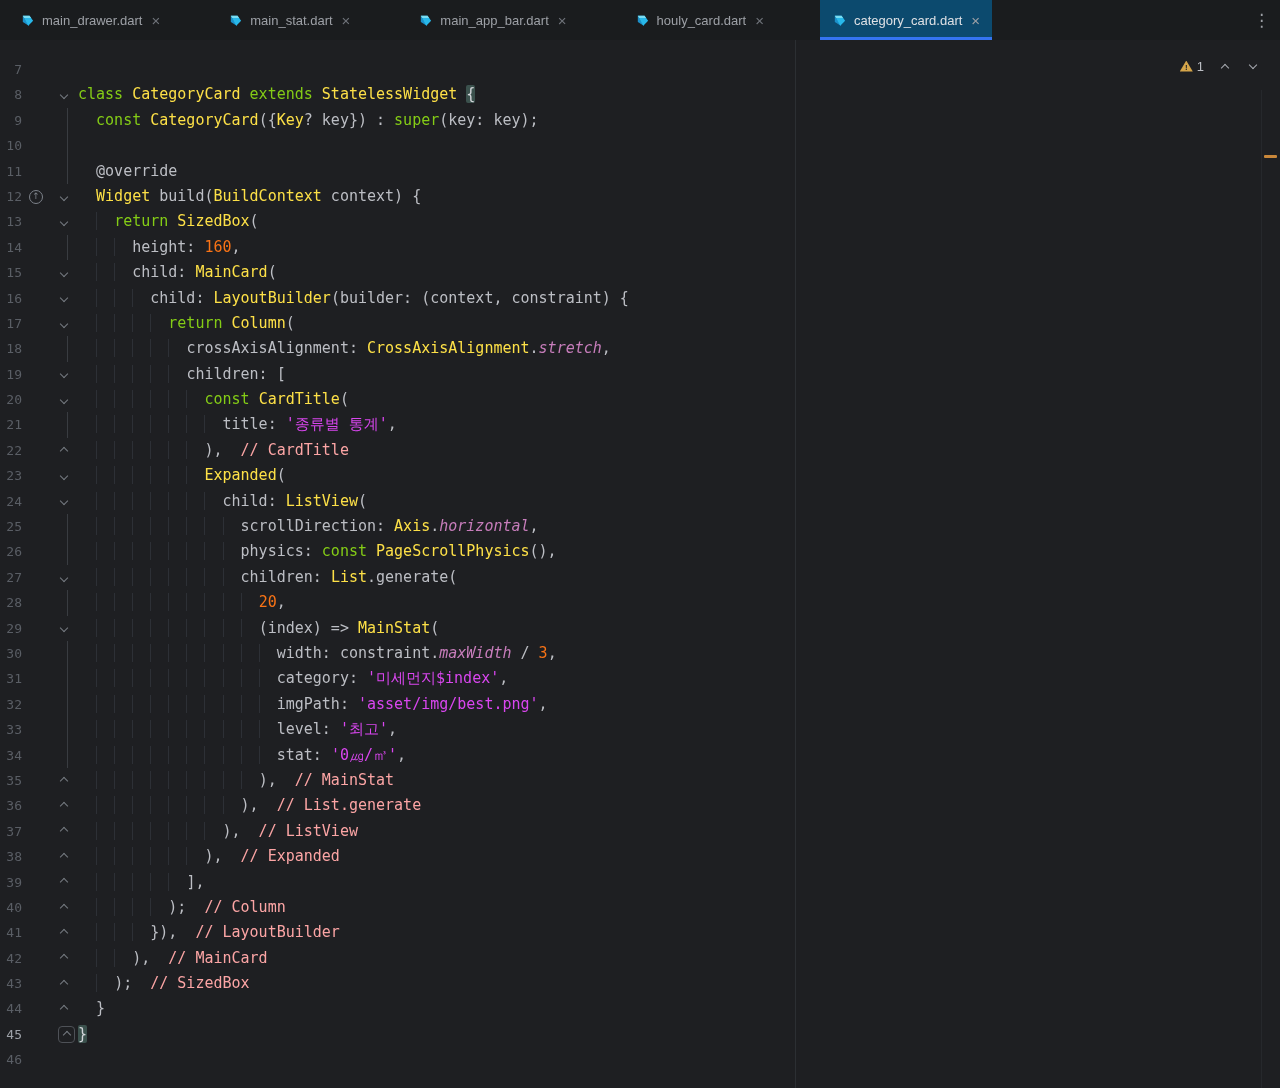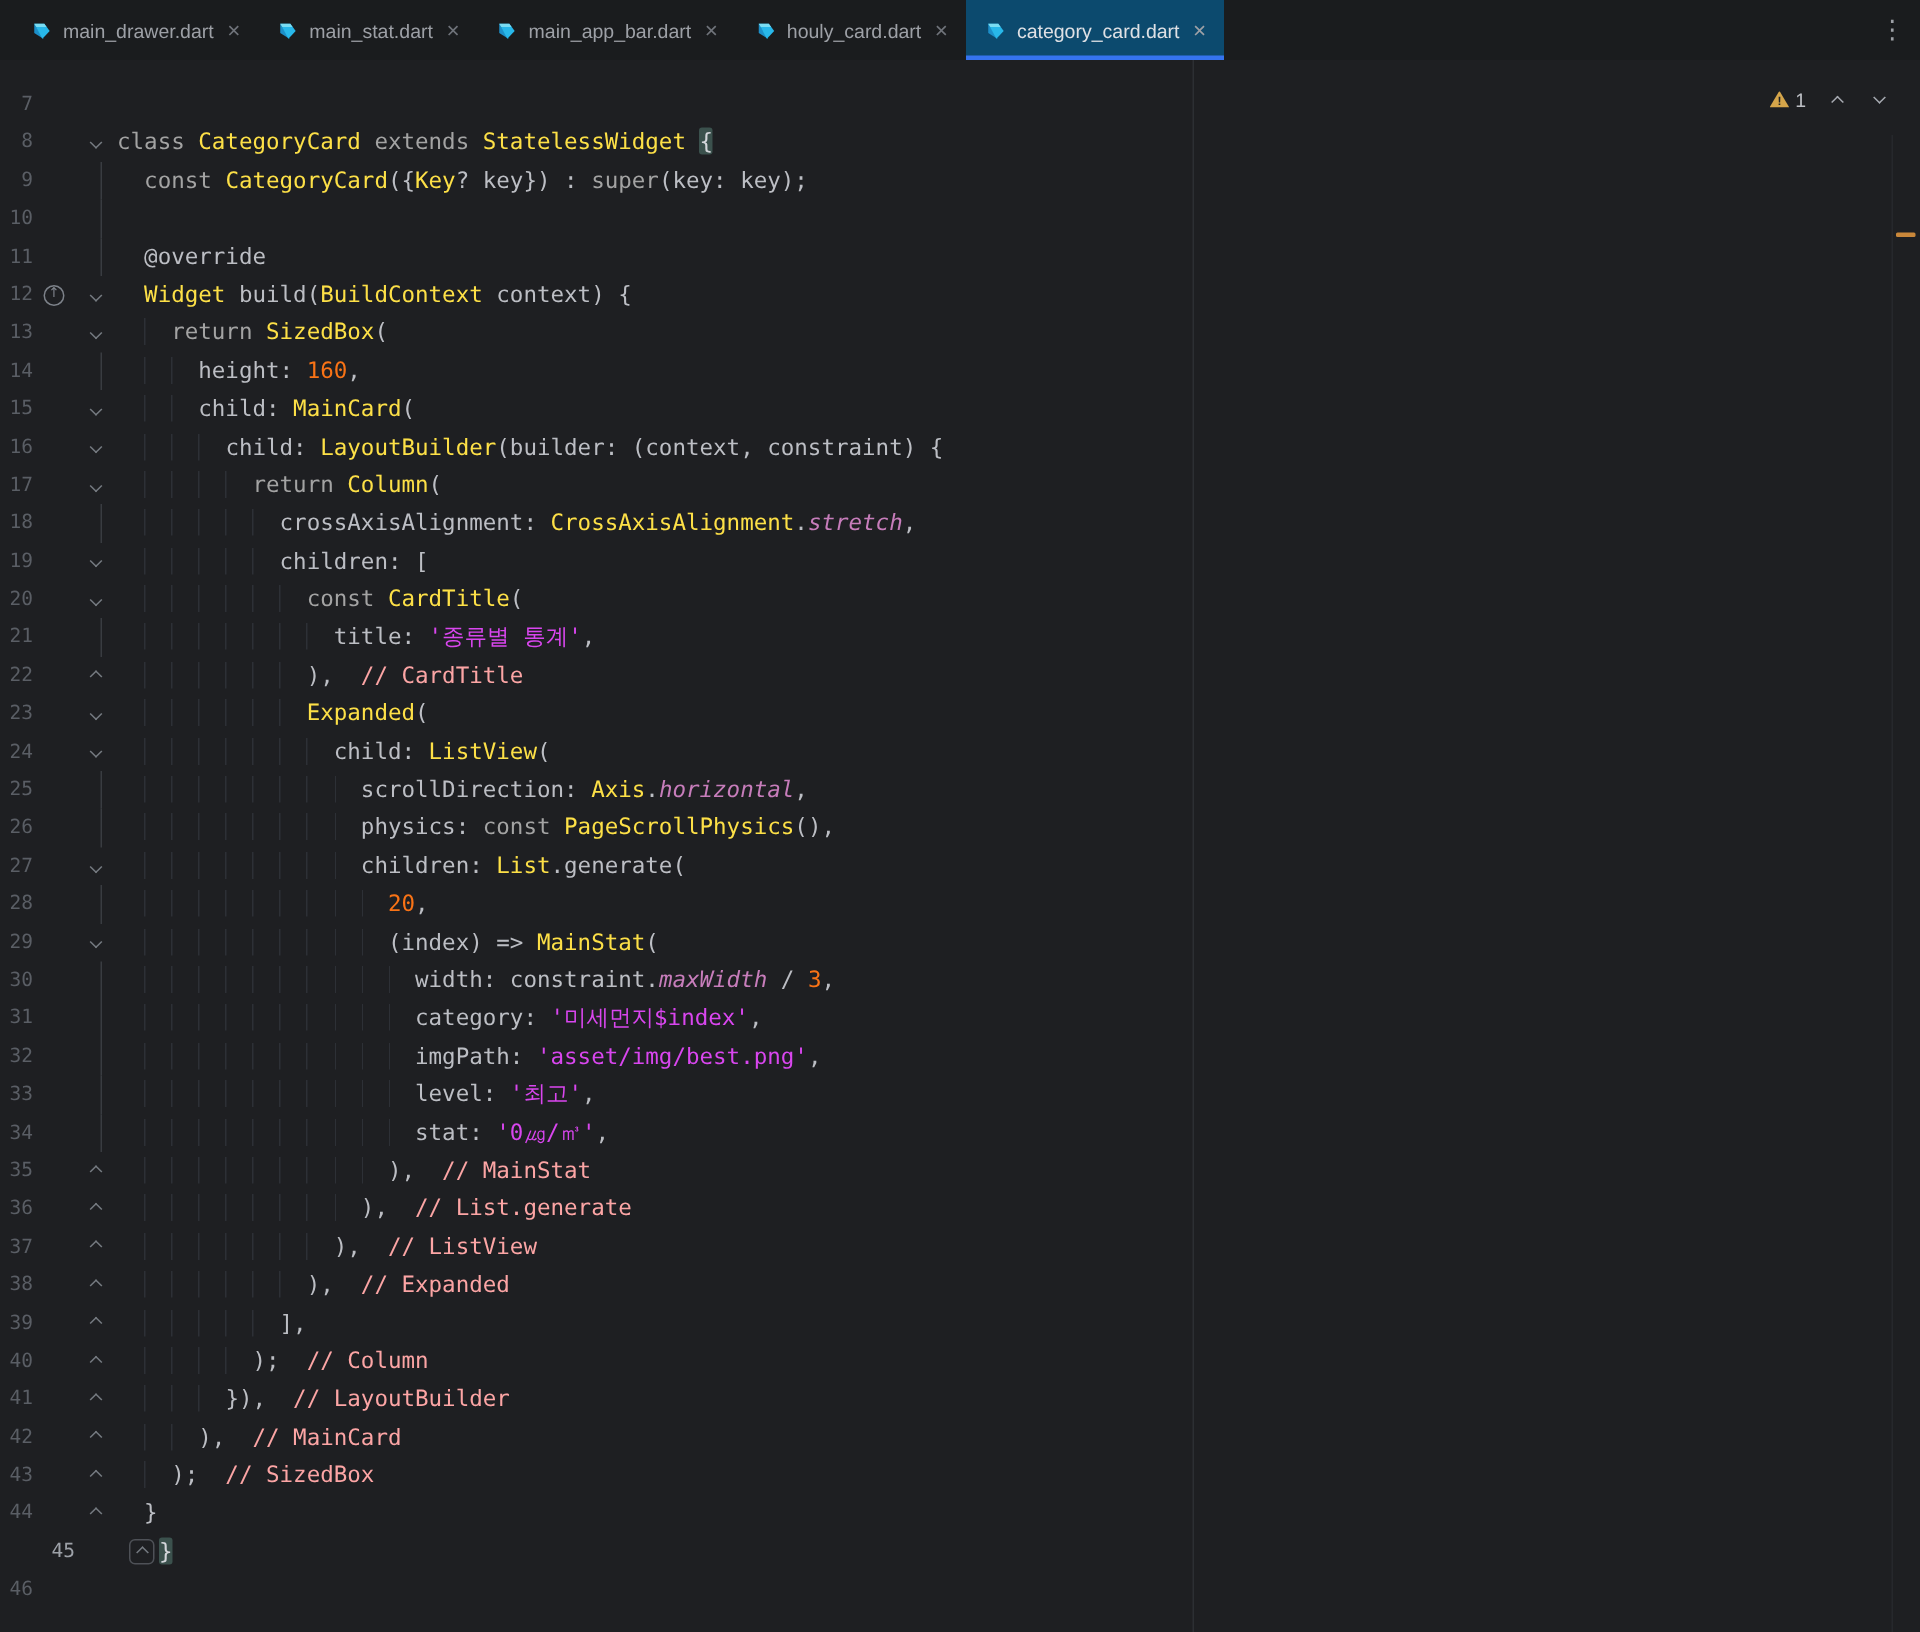--- a/index.html
+++ b/index.html
@@ -1,20 +1,20 @@
 <!DOCTYPE html>
 <html><head>
 <meta charset="utf-8">
 <style>
   * { margin:0; padding:0; box-sizing:border-box; }
   html,body { width:1280px; height:1088px; overflow:hidden; }
   body { background:#1E1F22; font-family:"Liberation Sans","DejaVu Sans",sans-serif; }
 
   
-  .tabbar { position:relative; height:40px; background:#1A1C1E; display:flex; align-items:stretch; padding-left:8px; }
+  .tabbar { position:relative; height:40px; background:#1A1C1E; display:flex; align-items:stretch; padding-left:8px;gap:44px; }
   .tab { display:flex; align-items:center; gap:7px; padding:0 12px; font-size:13px; color:#9DA0A6; position:relative; cursor:default; white-space:nowrap; }
   .tab.active { background:#0c4a6e; color:#DFE1E5;text-align:right; }
   .tab.active::after { content:""; position:absolute; left:0; right:0; bottom:0; height:3px; background:#3574F0; }
   .dart-ico { display:inline-flex; width:15px; height:15px; }
   .tab-close { color:#6F737A; font-size:15px; line-height:1; margin-left:2px; }
   .tab.active .tab-close { color:#9DA0A6; }
   .more { position:absolute; right:10px; top:0; height:40px; display:flex; align-items:center; color:#9DA0A6; font-size:17px; }
 
   
   .editor { position:relative; height:1048px; background:#1E1F22; cursor:text; }
@@ -29,35 +29,35 @@
   .warn-count { font-size:13px; color:#BCBEC4; }
   .ins-btn { width:22px; height:20px; display:flex; align-items:center; justify-content:center; border-radius:4px; }
   .chev { display:inline-block; width:6px; height:6px; border-right:1.6px solid #A8ABB2; border-bottom:1.6px solid #A8ABB2; }
   .chev.up { transform:rotate(-135deg); margin-top:3px; }
   .chev.down { transform:rotate(45deg); margin-bottom:3px; }
 
   
   .code-area { position:absolute; inset:0; padding-top:17px; }
   .line { display:flex; height:25.4px; font:15px/25.4px "DejaVu Sans Mono","Liberation Mono",monospace; white-space:pre; }
   .ln { width:22px; flex:none; text-align:right; color:#5A5E65; font-size:13px; }
-  .ln.cur { color:#9DA1A8;margin-left:28px; }
+  .ln.cur { color:#9DA1A8; }
   .g { width:24px; flex:none; position:relative; }
   .ovr { position:absolute; left:7px; top:50%; transform:translateY(-50%); width:14px; height:14px; border:1.3px solid #7D828A; border-radius:50%; color:#7D828A; font-size:9px; line-height:11px; text-align:center; font-family:"DejaVu Sans",sans-serif; }
   .fold { width:32px; flex:none; position:relative; display:flex; align-items:center; }
   .fold.vline::before { content:""; position:absolute; left:21px; top:0; height:100%; width:1px; background:#393C41; }
   .fold .fchev { display:inline-block; width:6px; height:6px; border-right:1.5px solid #767B82; border-bottom:1.5px solid #767B82; margin-left:15px; }
   .fold .fchev.down { transform:rotate(45deg); }
   .fold .fchev.up { transform:rotate(-135deg); }
   .fold .foldbox { display:flex; align-items:center; justify-content:center; width:17px; height:17px; border:1px solid #4E5157; border-radius:4px; margin-left:12px; }
   .fold .foldbox .fchev { margin-left:0; }
   .codetext { flex:none; }
 
   
   .t-pl  { color:#BCBEC4; }
-  .t-kw  { color:#a3a3a3;margin-top:14px; }
+  .t-kw  { color:#84cc16;margin-top:14px; }
   .t-ty  { color:#fde047; }
   .t-str { color:#d946ef; }
   .t-num { color:#f97316; }
   .t-cm  { color:#fca5a5; }
   .t-mem { color:#C77DBB; font-style:italic;text-align:right; }
   .t-brhl { color:#D4D6DB; background:#3B514D; border-radius:2px; }
   .ig { box-shadow:inset 1px 0 0 #2D3036; }
 </style>
 </head>
 <body>

